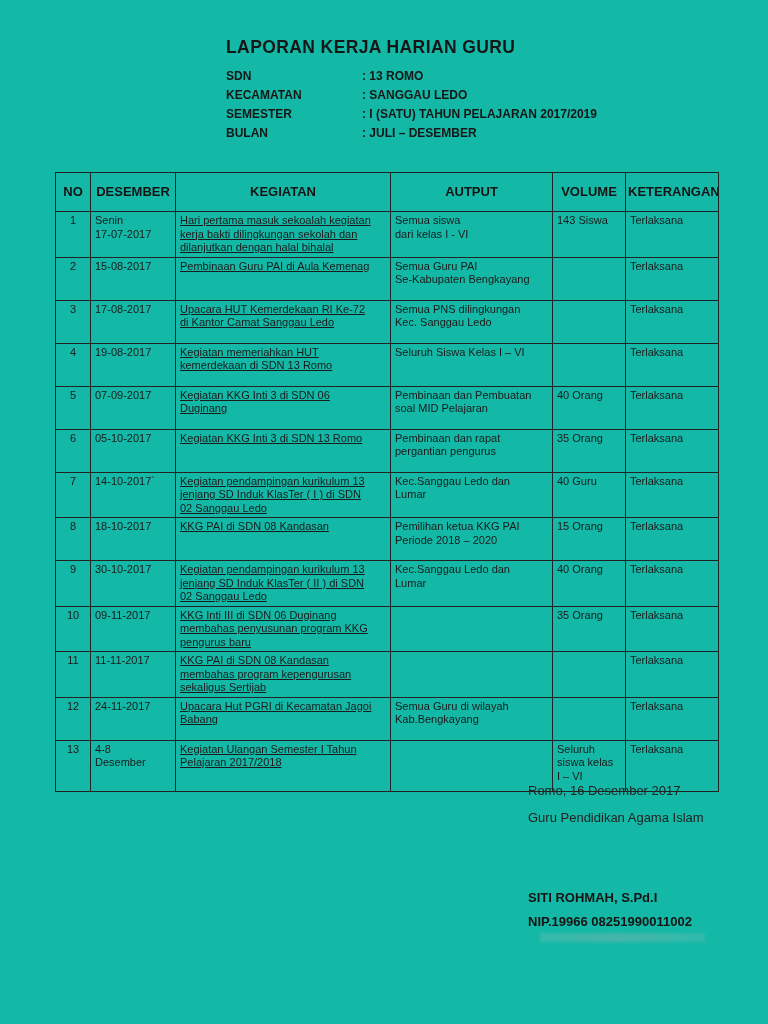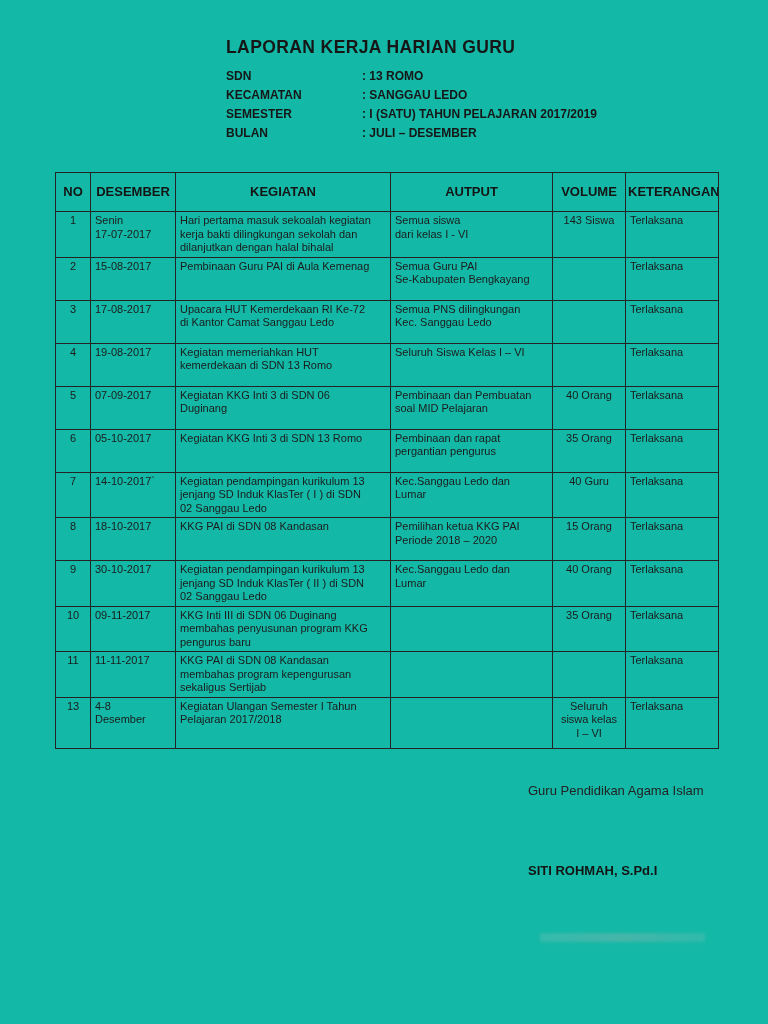--- a/index.html
+++ b/index.html
@@ -41,23 +41,23 @@
     overflow:hidden;
   }
   table.report th{
     font-size:13px;font-weight:bold;text-align:center;
     vertical-align:middle;height:34px;padding:2px;
     color:#141414;
   }
   table.report td{height:38px;}
   td.c-no{text-align:center;}
   td.c-tanggal{padding-left:7px;}
-  td.c-kegiatan{text-align:justify;padding-left:6px;padding-right:5px;}
+  td.c-kegiatan{text-align:justify;padding-left:6px;padding-right:5px;text-decoration:underline;}
   td.c-autput{padding-left:7px;margin-top:44px;}
-  td.c-volume{text-align:center;margin-left:6px;}
+  td.c-volume{margin-left:6px;}
   td.c-keterangan{text-align:left;}
   tr.row-last td{height:46px;}
 
   .signature{position:absolute;top:777px;left:528px;font-size:13px;color:#222;}
   .sig-line{line-height:27px;}
   .sig-gap{height:57px;}
   .sig-name{
     font-weight:bold;font-size:13px;color:#141414;
     text-underline-offset:3px;
     line-height:20px;
@@ -220,36 +220,48 @@
       <tr>
         <td class="c-no">11</td>
         <td class="c-tanggal">11-11-2017</td>
         <td class="c-kegiatan">KKG PAI di SDN 08 Kandasan
 membahas program kepengurusan
 sekaligus Sertijab</td>
         <td class="c-autput"></td>
         <td class="c-volume"></td>
         <td class="c-keterangan">Terlaksana</td>
       </tr>
+      <tr>
+        <td class="c-no">12</td>
+        <td class="c-tanggal">24-11-2017</td>
+        <td class="c-kegiatan">Upacara Hut PGRI di Kecamatan Jagoi
+Babang</td>
+        <td class="c-autput">Semua Guru di wilayah
+Kab.Bengkayang</td>
+        <td class="c-volume"></td>
+        <td class="c-keterangan">Terlaksana</td>
+      </tr>
       <tr class="row-last">
         <td class="c-no">13</td>
         <td class="c-tanggal">4-8
 Desember</td>
         <td class="c-kegiatan">Kegiatan Ulangan Semester I Tahun
 Pelajaran 2017/2018</td>
         <td class="c-autput"></td>
         <td class="c-volume">Seluruh
 siswa kelas
 I – VI</td>
         <td class="c-keterangan">Terlaksana</td>
       </tr>
     </tbody>
   </table>
 
   <div class="signature">
+    <div class="sig-line">Romo, 16 Desember 2017</div>
     <div class="sig-line">Guru Pendidikan Agama Islam</div>
     <div class="sig-gap"></div>
     <div class="sig-name">SITI ROHMAH, S.Pd.I</div>
+    <div class="sig-nip">NIP.19966 08251990011002</div>
   </div>
 
   <div class="scan-artifact"></div>
 
 </div>
 
 </body></html>

